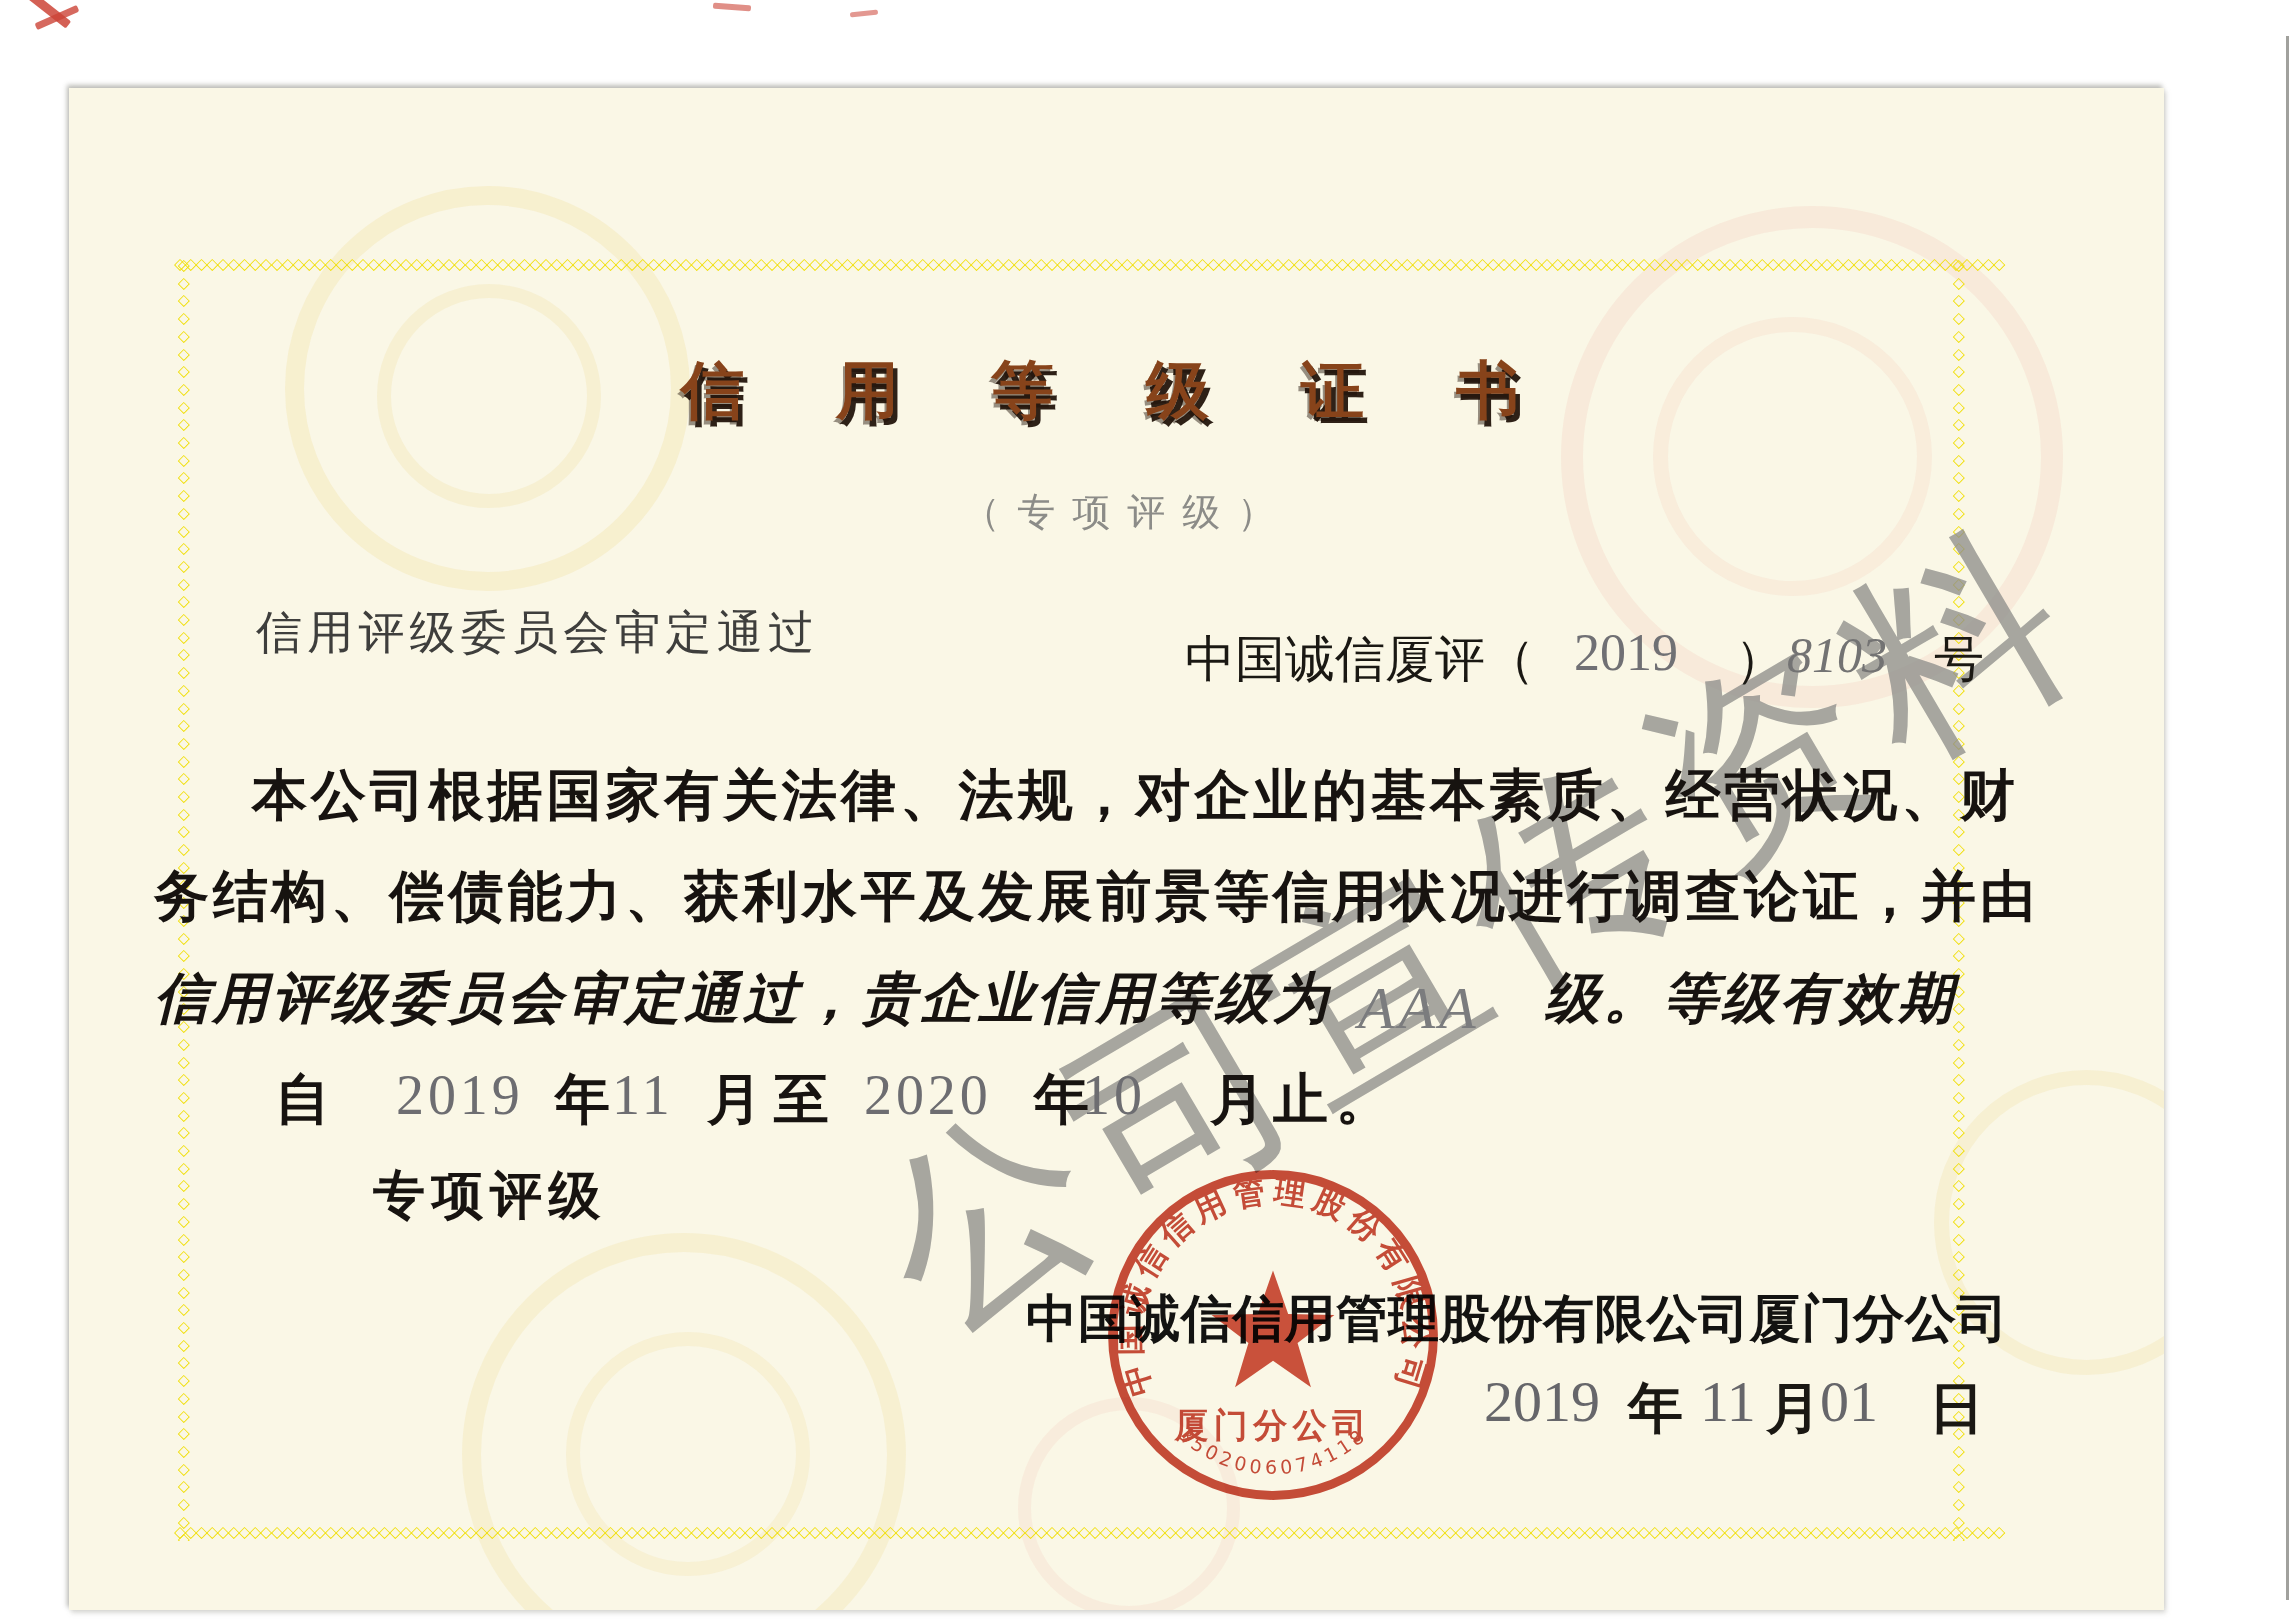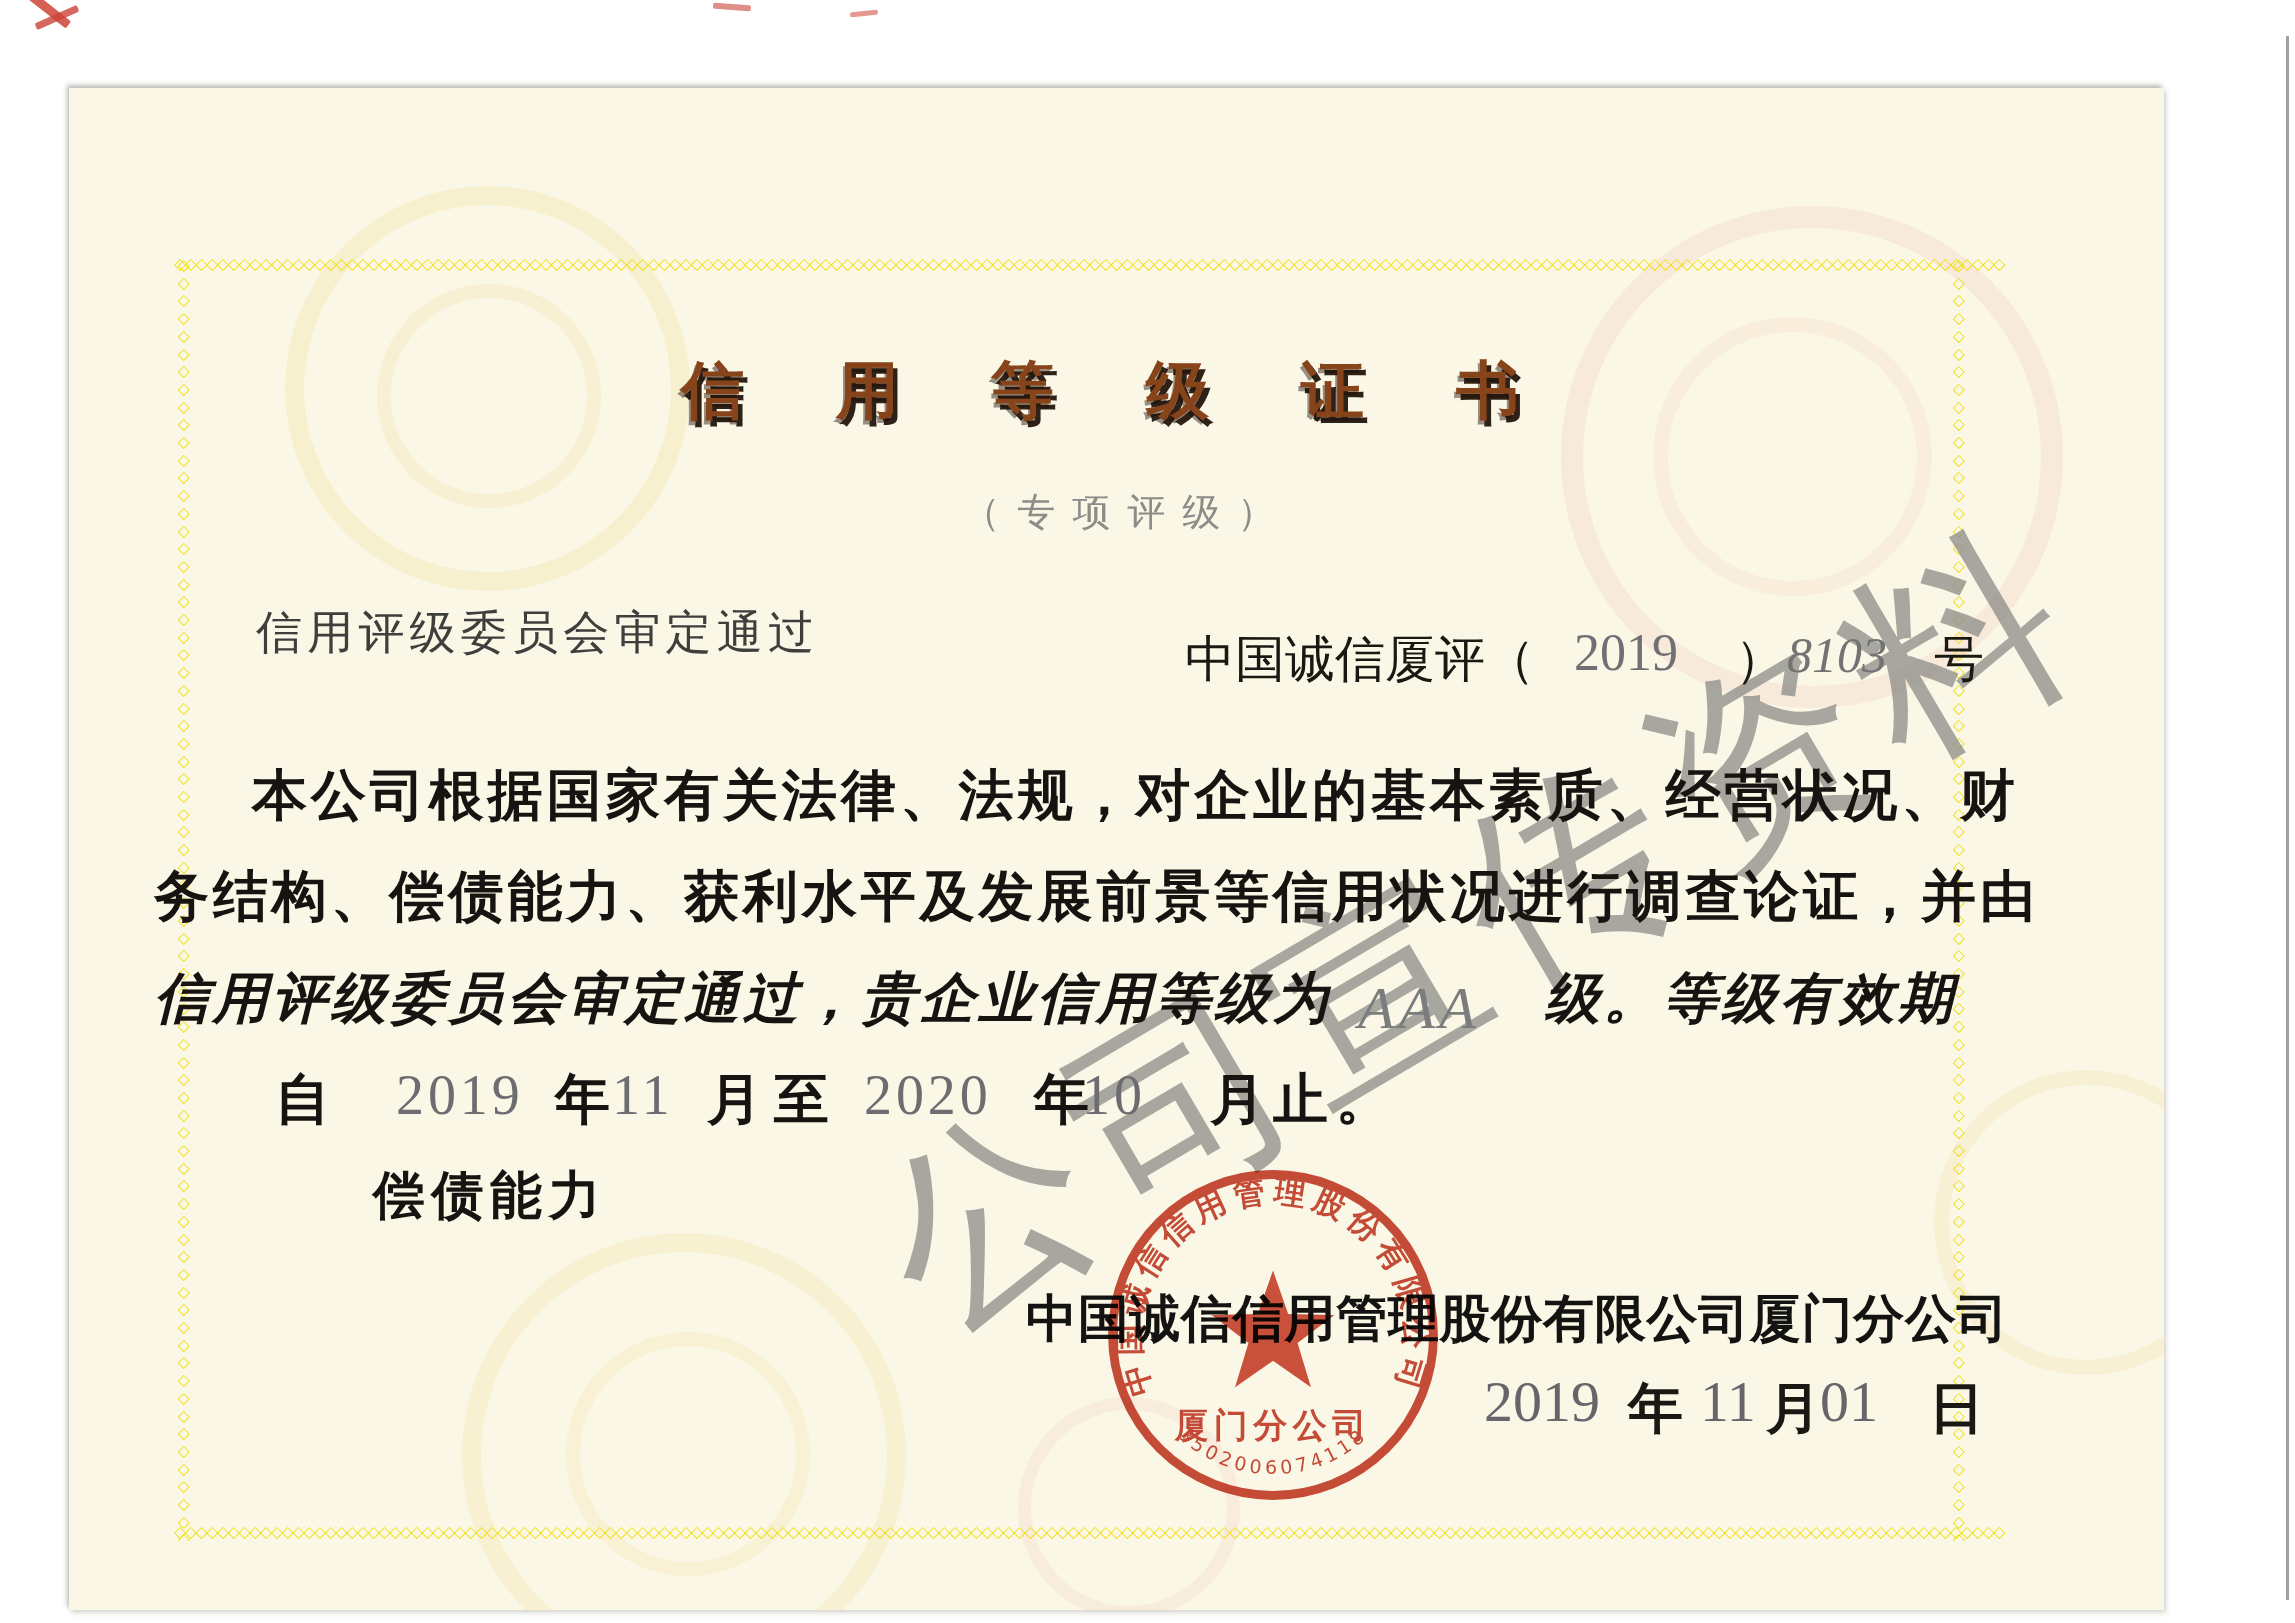--- a/index.html
+++ b/index.html
@@ -119,21 +119,21 @@
     <span class="l4 l4gray" style="left:242px;">2019</span>
     <span class="l4" style="left:401px;">年</span>
     <span class="l4 l4gray" style="left:458px;">11</span>
     <span class="l4" style="left:553px;letter-spacing:11.8px;">月至</span>
     <span class="l4 l4gray" style="left:710px;">2020</span>
     <span class="l4" style="left:880px;">年</span>
     <span class="l4 l4gray" style="left:928px;">10</span>
     <span class="l4" style="left:1012px;letter-spacing:7.9px;margin-left:44px;">月止。</span>
   </div>
 
-  <div id="issue-note" class="abs txt">偿债能力</div>
+  <div id="issue-note" class="abs txt">专项评级</div>
 
   <div id="issuer" class="abs txt">中国诚信信用管理股份有限公司厦门分公司</div>
 
   <div class="abs txt datepart dategray" style="left:1415px;">2019</div>
   <div class="abs txt datepart" style="left:1559px;">年</div>
   <div class="abs txt datepart dategray" style="left:1631px;">11</div>
   <div class="abs txt datepart" style="left:1697px;">月</div>
   <div class="abs txt datepart dategray" style="left:1751px;">01</div>
   <div class="abs txt datepart" style="left:1860px;">日</div>
 

